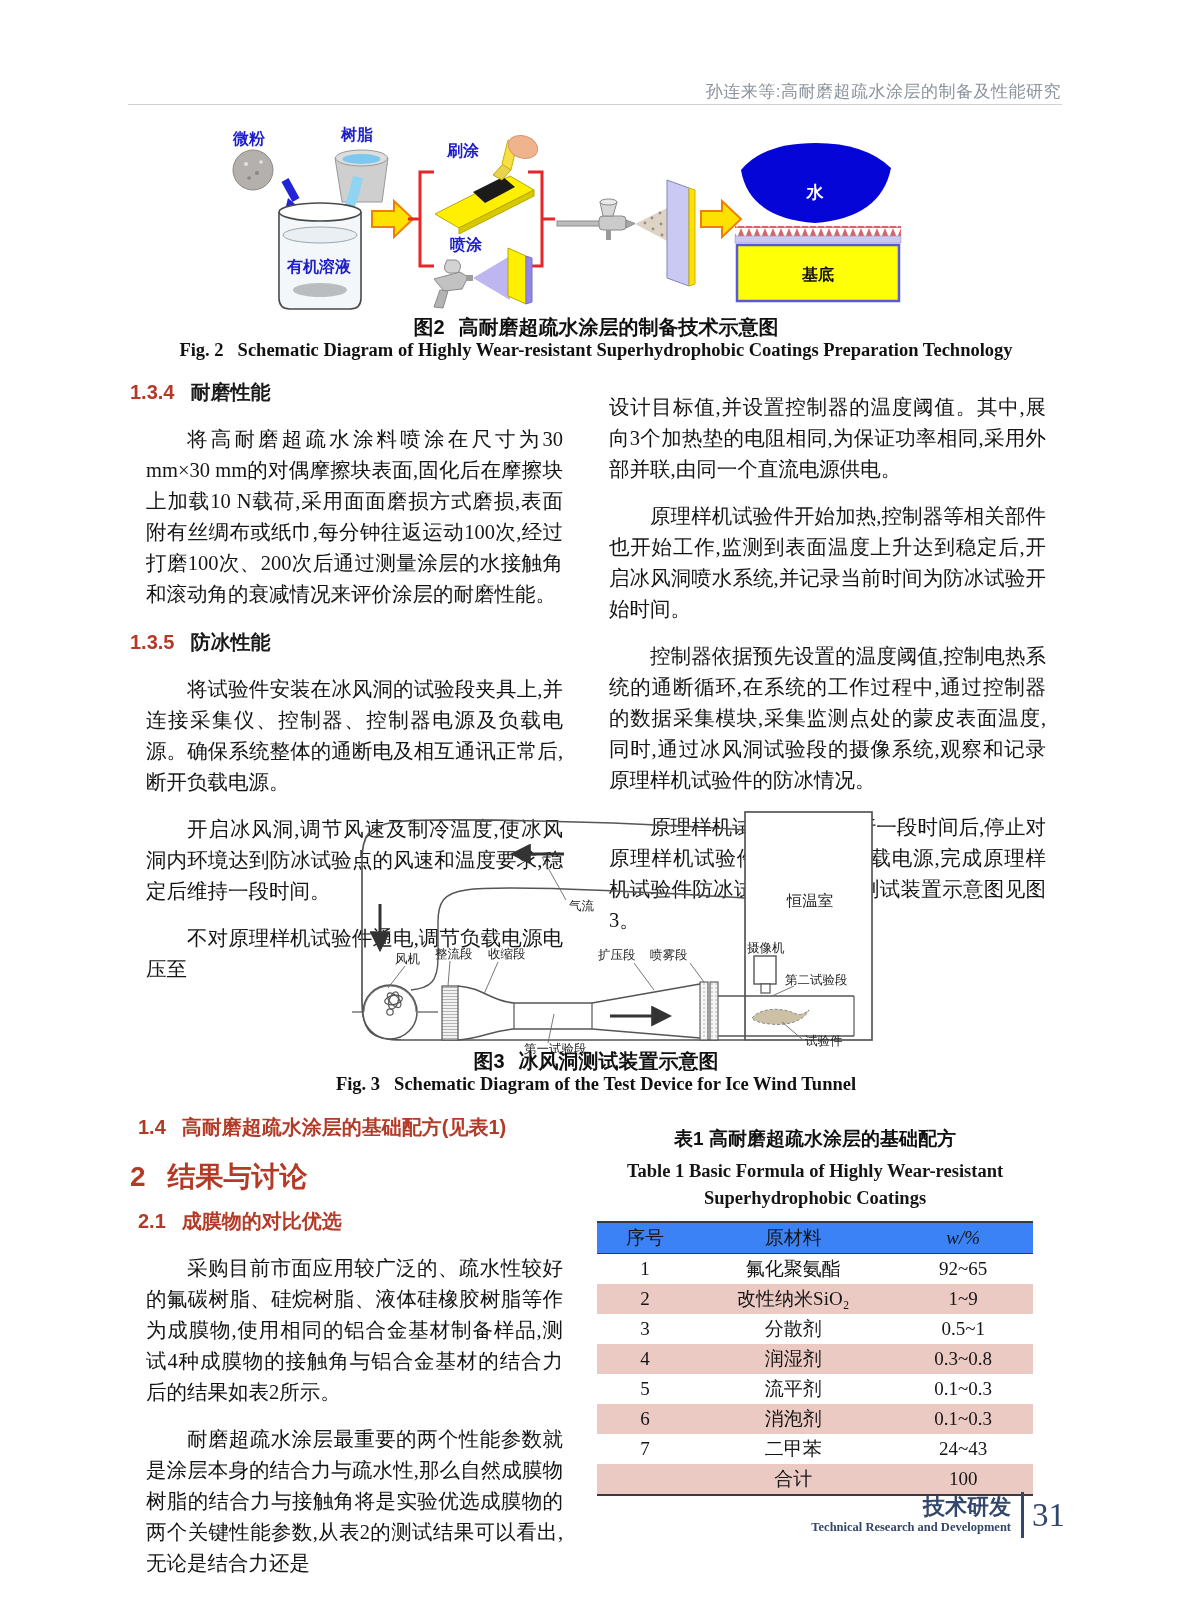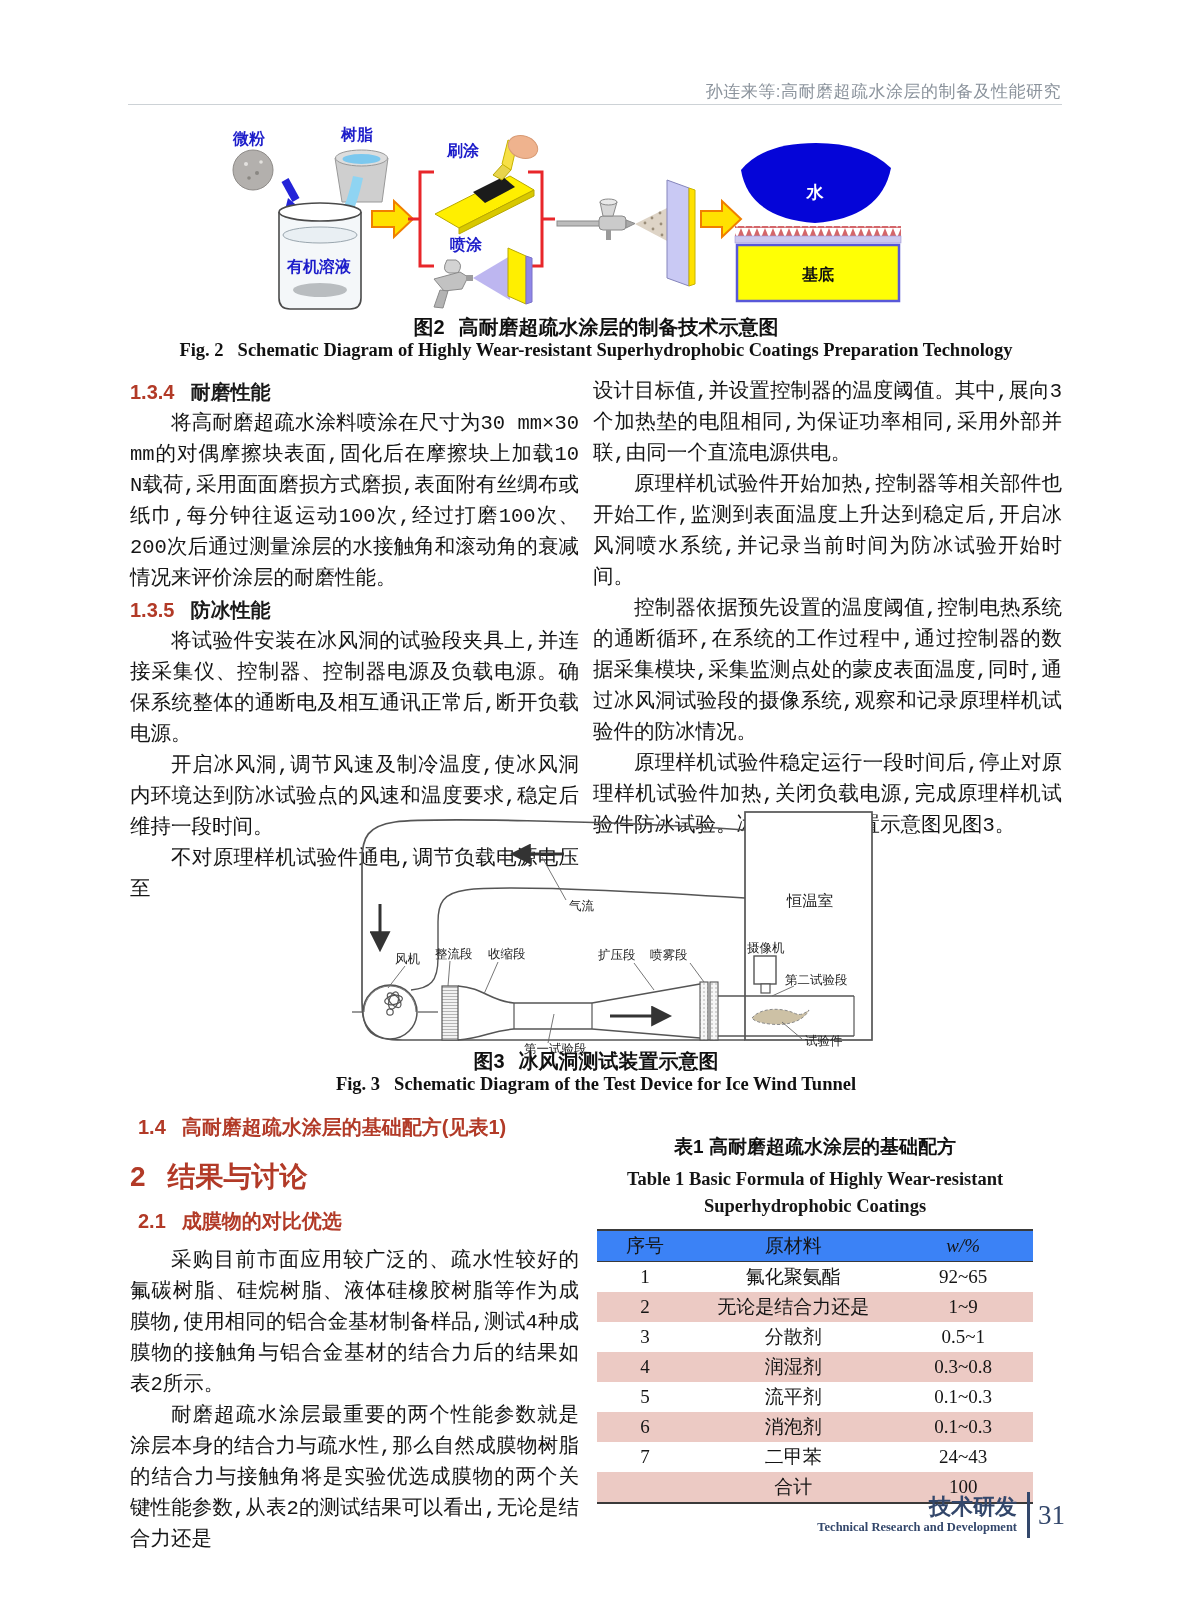--- a/index.html
+++ b/index.html
@@ -20,22 +20,22 @@
     font-family:"Liberation Sans","DejaVu Sans",sans-serif; font-weight:700; font-size:20px; color:#111;
   }
   .fig-caption-en {
     position:absolute; left:130px; width:932px; text-align:center;
     font-weight:700; font-size:18.5px; color:#111;
   }
   .cap-label { margin-right:14px; }
 
   .col { position:absolute; }
   .body-p {
-    margin:0; font-size:20.5px; line-height:31px; text-align:justify; text-indent:2em;
-    font-family:Liberation Mono, monospace;
+    margin:16px; font-size:20.5px; line-height:31px; text-align:justify; text-indent:2em;
+    font-family:Liberation Serif, serif;
   }
   .body-p.noindent { text-indent:0; }
   .sub-h {
     margin:0; font-size:20px; line-height:32px; font-weight:700; color:#1a1a1a;
     font-family:"Liberation Sans","DejaVu Sans",sans-serif;
   }
   .sub-h .num { color:#b23a27; margin-right:16px; font-weight:700; }
   .red-h {
     margin:8px; font-size:20px; line-height:32px; font-weight:700; color:#b23a27;
     font-family:"Liberation Sans","DejaVu Sans",sans-serif;
@@ -43,37 +43,37 @@
   .red-h .num { margin-right:16px; }
   .big-h {
     margin:14px 0 8px 0; font-size:28px; line-height:40px; font-weight:700; color:#b23a27;
     font-family:"Liberation Sans","DejaVu Sans",sans-serif;
   }
   .big-h .num { margin-right:22px; }
 
   .tbl-wrap { position:absolute; left:597px; top:1118px; width:436px; }
   .tbl-title-zh {
     text-align:center; font-family:"Liberation Sans","DejaVu Sans",sans-serif;
-    font-weight:700; font-size:19px; color:#111; margin:16px 0 6px 0;
+    font-weight:700; font-size:19px; color:#111; margin:8px 0 6px 0;
   }
   .tbl-title-en { text-align:center; font-weight:700; font-size:18.5px; margin:0; line-height:27px; }
   table.formula { width:100%; border-collapse:collapse; margin-top:9px; font-size:19px; }
   table.formula th, table.formula td { text-align:center; padding:2px 4px; height:26px; font-weight:400; }
   table.formula thead tr { background:#3b82f6; }
   table.formula thead th { border-top:2px solid #3a3a3a; border-bottom:1.5px solid #3a3a3a; }
   table.formula tbody tr:nth-child(even) { background:#eccac4; }
   table.formula tbody tr:last-child td { border-bottom:2px solid #3a3a3a; }
   .th-w { font-style:italic; }
 
   .footer { position:absolute; top:1492px; right:122px; display:flex; align-items:center; }
   .footer .zh-en { text-align:right; color:#33476b; }
   .footer .f-zh { font-family:"Liberation Sans","DejaVu Sans",sans-serif; font-weight:700; font-size:22px; line-height:24px; }
   .footer .f-en { font-weight:700; font-size:12.5px; line-height:16px; }
   .footer .f-bar { width:3px; height:46px; background:#33476b; margin:0 8px 0 10px; }
-  .footer .f-pg { color:#33476b; font-size:27px; font-weight:400; }
+  .footer .f-pg { color:#33476b; font-size:33px; font-weight:400; }
 
   svg text { font-family:"Liberation Sans","DejaVu Sans",sans-serif; }
   .fig-label-blue { fill:#1d1dca; font-weight:700; font-size:16px; }
   .fig-label-k { fill:#222; font-size:12.5px; }
 </style>
 </head>
 <body>
 
 <div class="page">
 
@@ -328,21 +328,21 @@
         </tr>
       </thead>
       <tbody>
         <tr>
           <td>1</td>
           <td>氟化聚氨酯</td>
           <td>92~65</td>
         </tr>
         <tr>
           <td>2</td>
-          <td>无论是结合力还是</td>
+          <td>改性纳米SiO₂</td>
           <td>1~9</td>
         </tr>
         <tr>
           <td>3</td>
           <td>分散剂</td>
           <td>0.5~1</td>
         </tr>
         <tr>
           <td>4</td>
           <td>润湿剂</td>

